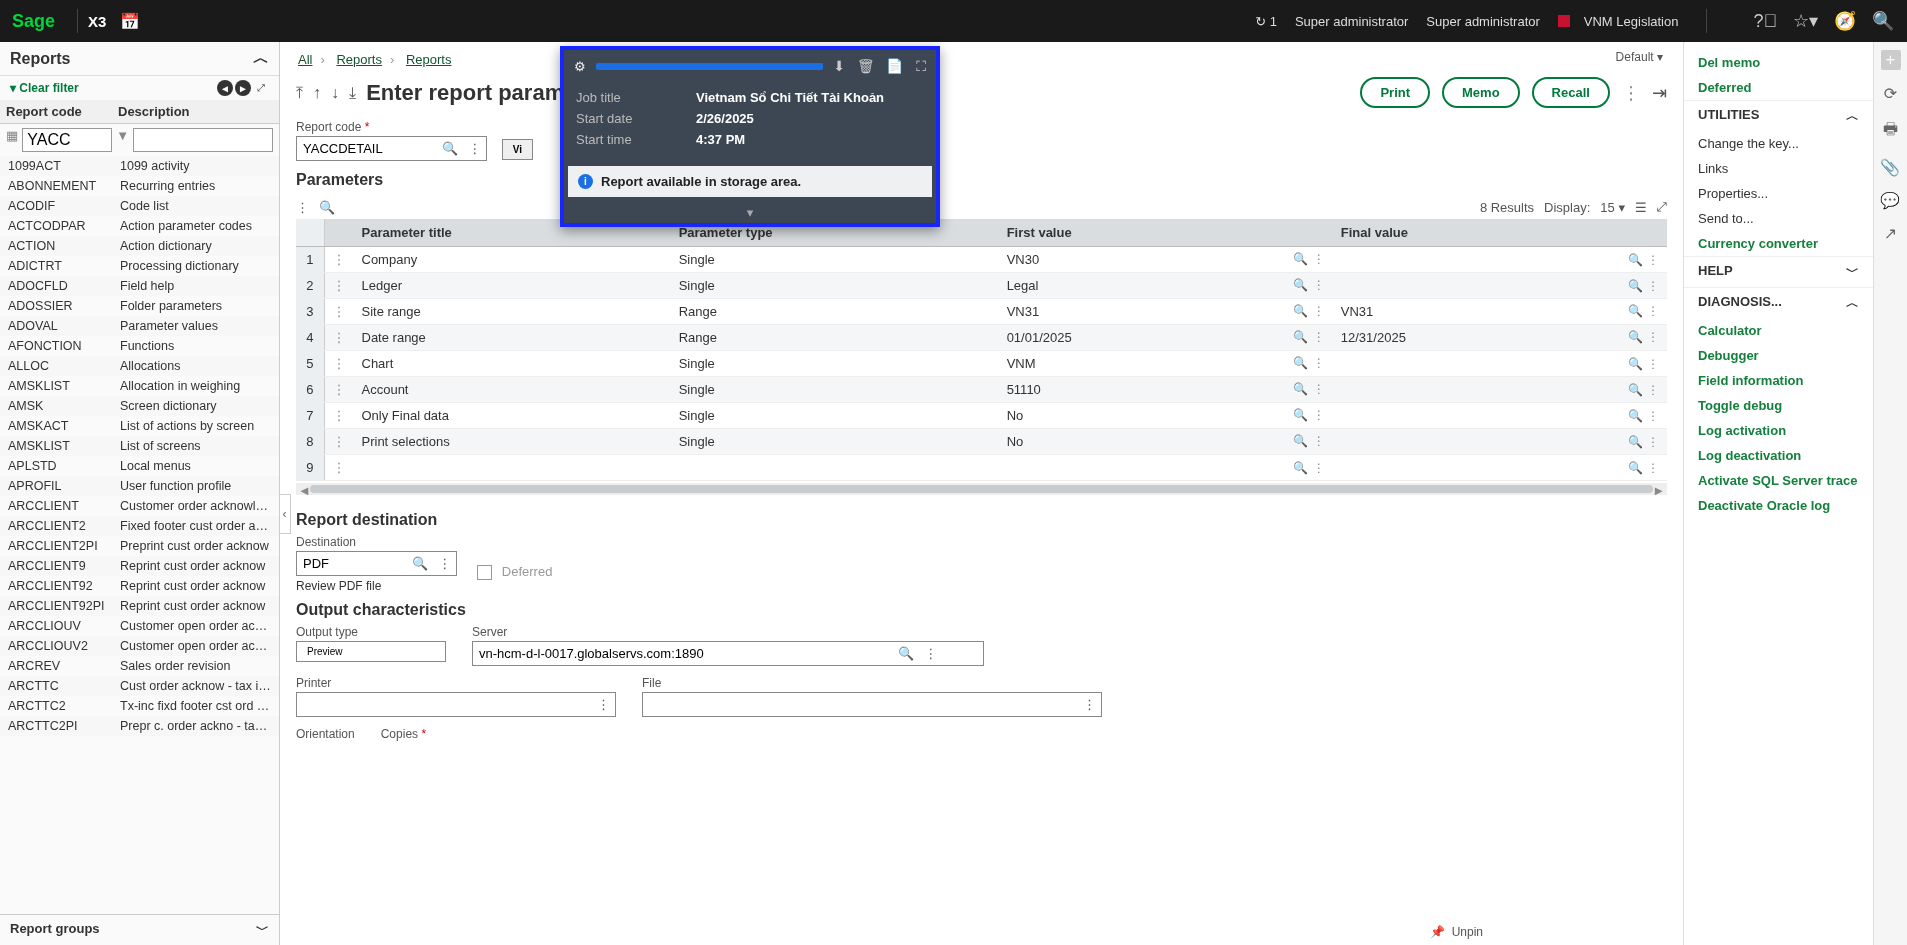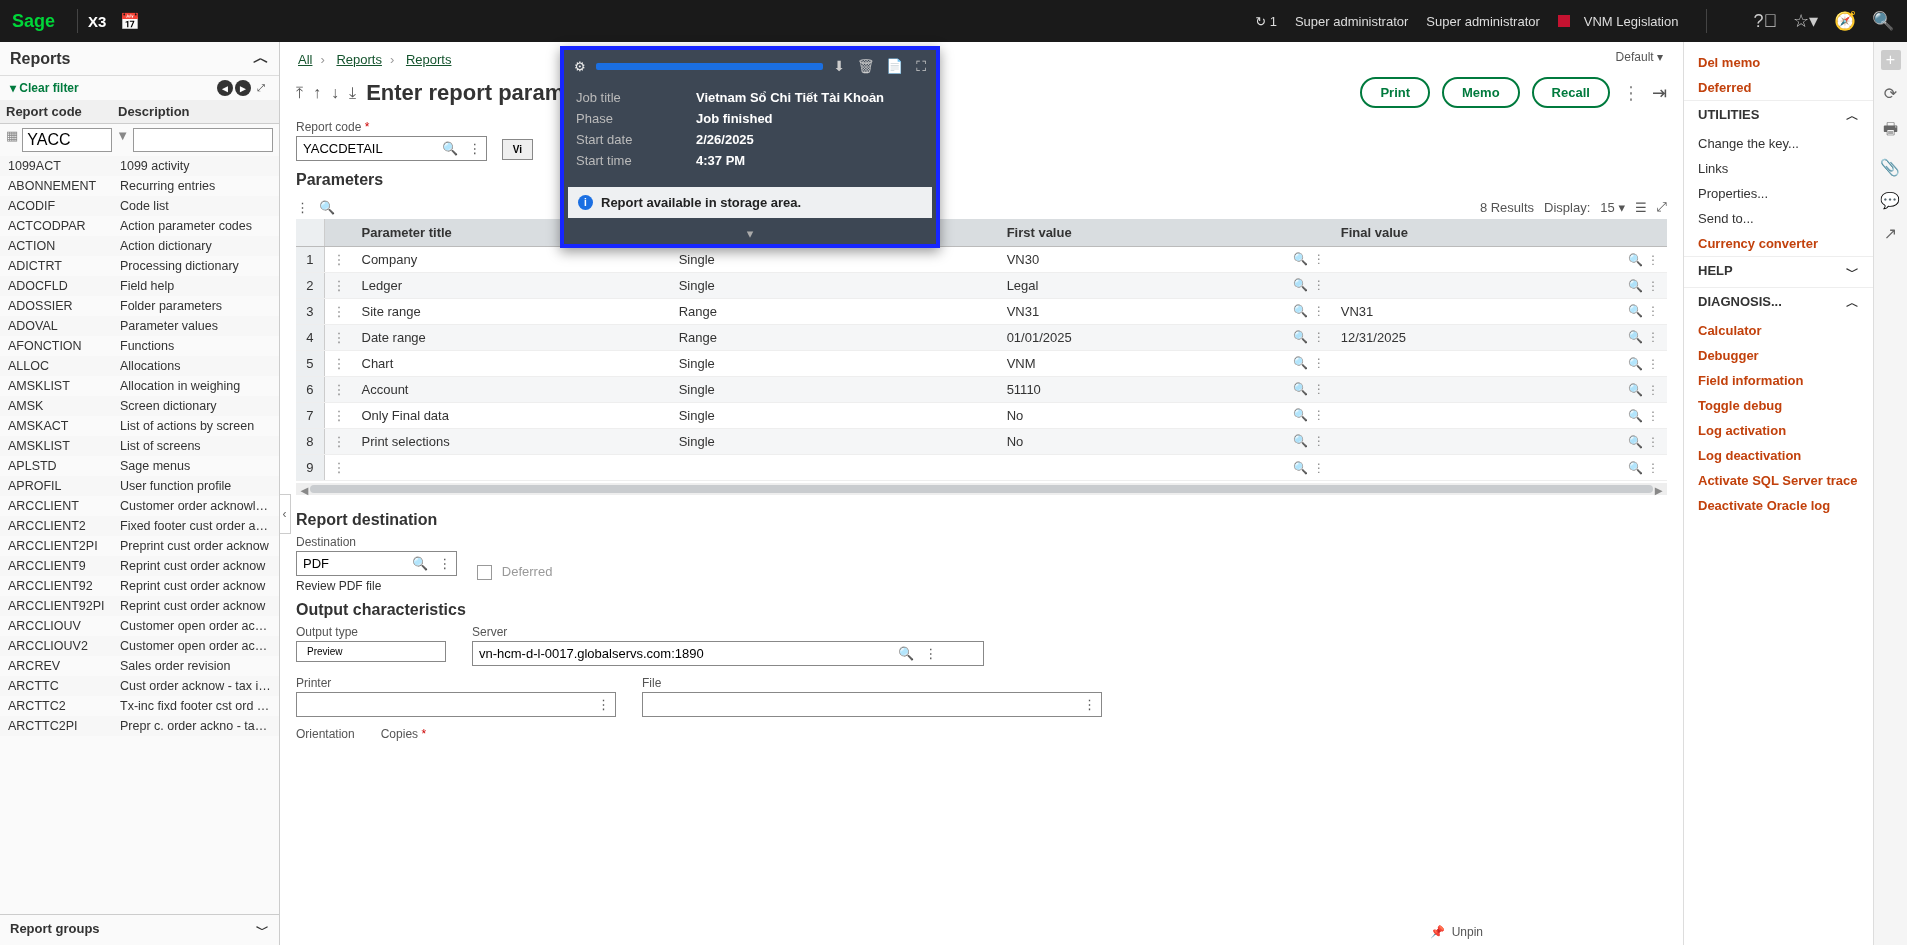--- a/index.html
+++ b/index.html
@@ -68,21 +68,21 @@
 .cell-icons { float:right; color:#888; font-size:12px; display:flex; gap:4px;}
 .hscroll-track { height:12px; background:#eee; margin-top:2px; position:relative;}
 .hscroll-thumb { position:absolute; left:14px; right:14px; top:2px; height:8px; background:#c9cccf; border-radius:4px;}
 
 .dest-row { display:flex; align-items:center; gap:20px; margin-bottom:6px;}
 .checkbox-sq { width:15px; height:15px; border:1px solid #999; display:inline-block; vertical-align:middle; margin-right:6px;}
 .review-link { color:#333; font-size:12px; margin-top:3px;}
 .two-col { display:flex; gap:26px;}
 
 .right-panel { width:190px; border-left:1px solid #ddd; padding:8px 0; font-size:13px; overflow-y:auto;}
-.rp-link { color:#c2410c; padding:5px 14px; cursor:pointer; font-weight:bold;}
+.rp-link { color:#15803d; padding:5px 14px; cursor:pointer; font-weight:bold;}
 .rp-link.plain { color:#333; font-weight:normal;}
 .rp-section { padding:6px 14px; font-weight:bold; color:#333; display:flex; justify-content:space-between; border-top:1px solid #eee;}
 .icon-strip { width:34px; background:#f5f5f5; border-left:1px solid #ddd; display:flex; flex-direction:column; align-items:center; padding-top:8px; gap:14px; color:#666; font-size:16px;}
 .icon-strip .plus-box { background:#ccc; color:#fff; width:20px; height:20px; display:flex; align-items:center; justify-content:center; border-radius:2px;}
 
 .notif-popup { position:absolute; left:560px; top:46px; width:380px; border:4px solid #1726ff; background:#3d4754; color:#eee; z-index:100; box-shadow:0 4px 12px rgba(0,0,0,0.4);}
 .np-top { display:flex; align-items:center; padding:8px 10px; gap:10px;}
 .np-progress { flex:1; height:7px; background:#1b6fe2; border-radius:2px;}
 .np-icons { display:flex; gap:12px; color:#ccc; font-size:14px;}
 .np-body { padding:4px 12px 10px;}
@@ -202,21 +202,21 @@
         <div class="list-row">
           <div>AMSKACT</div>
           <div>List of actions by screen</div>
         </div>
         <div class="list-row">
           <div>AMSKLIST</div>
           <div>List of screens</div>
         </div>
         <div class="list-row">
           <div>APLSTD</div>
-          <div>Sage menus</div>
+          <div>Local menus</div>
         </div>
         <div class="list-row">
           <div>APROFIL</div>
           <div>User function profile</div>
         </div>
         <div class="list-row">
           <div>ARCCLIENT</div>
           <div>Customer order acknowledge</div>
         </div>
         <div class="list-row">
@@ -595,24 +595,20 @@
       <span>📄</span>
       <span>⛶</span>
     </div>
   </div>
   <div class="np-body">
     <div class="np-row">
         <span class="np-label">Job title</span>
         <span class="np-val">Vietnam Sổ Chi Tiết Tài Khoản</span>
       </div>
     <div class="np-row">
-        <span class="np-label">Phase</span>
-        <span class="np-val">Job finished</span>
-      </div>
-    <div class="np-row">
         <span class="np-label">Start date</span>
         <span class="np-val">2/26/2025</span>
       </div>
     <div class="np-row">
         <span class="np-label">Start time</span>
         <span class="np-val">4:37 PM</span>
       </div>
   </div>
   <div class="np-msg">
     <span class="np-info">i</span>

